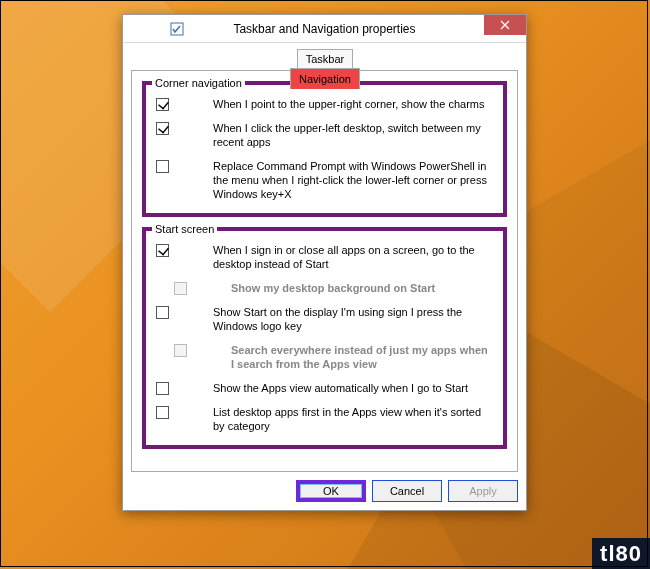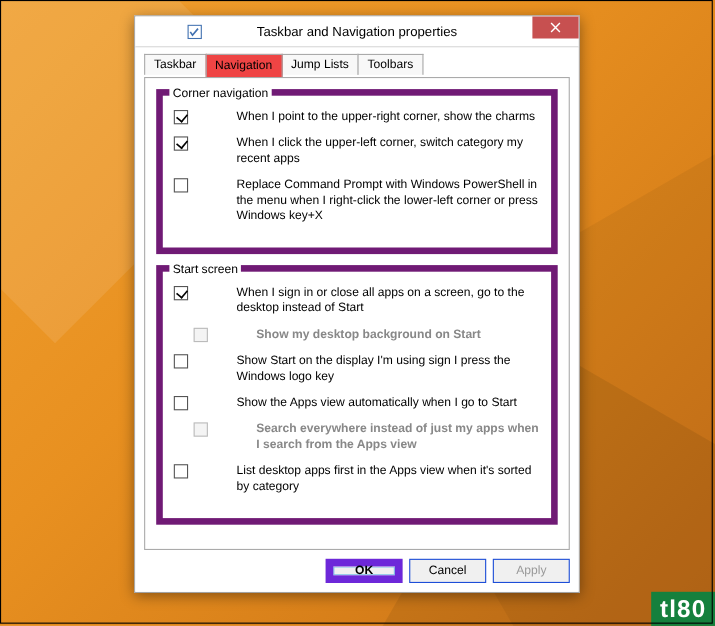--- a/index.html
+++ b/index.html
@@ -77,23 +77,24 @@
     justify-content: center;
     cursor: pointer;
   }
   .close-btn svg { width: 10px; height: 10px; }
   .dialog-body {
     padding: 6px 8px 8px 8px;
     background: #fff;
   }
   .tabstrip {
     display: flex;
-    align-items: flex-start;
+    align-items: center;
     position: relative;
     height: 22px;
+    flex-direction: column;
   }
   .tab {
     border: 1px solid #aaa;
     border-bottom: none;
     padding: 2px 8px;
     background: #f8f8f8;
     font-size: 11px;
     cursor: pointer;
     position: relative;
     margin-right: -1px;
@@ -108,22 +109,22 @@
   }
   .tab-panel {
     border: 1px solid #aaa;
     margin-top: -1px;
     padding: 10px 10px 12px 10px;
     background: #fff;
     position: relative;
     z-index: 1;
   }
   .fieldset {
-    border: 6px solid #701a75;
-    padding: 8px 10px 20px 10px;
+    border: 4px solid #701a75;
+    padding: 8px 10px 10px 10px;
     margin-bottom: 10px;
     position: relative;
   }
   .fieldset-legend {
     position: absolute;
     top: -8px;
     left: 6px;
     background: #fff;
     padding: 0 3px;
     font-size: 11px;
@@ -172,33 +173,32 @@
     height: 22px;
     border: 1px solid #1d4ed8;
     background: #f0f0f0;
     font-size: 11px;
     display: flex;
     align-items: center;
     justify-content: center;
     cursor: pointer;
   }
   .btn.default {
-    border: 7px solid #6d28d9;
+    border: 4px solid #6d28d9;
     box-shadow: inset 0 0 0 1px #7ac0e8;
-    font-weight: bold;
   }
   .btn.disabled {
     color: #999;
     cursor: default;
   }
   .watermark {
     position: absolute;
     right: 0;
     bottom: 0;
-    background: #15803d;
+    background: #0f172a;
     color: #fff;
     font-family: Arial, sans-serif;
     font-weight: bold;
     font-size: 22px;
     padding: 3px 8px 2px 8px;
     letter-spacing: 1px;
     text-align: center;
   }
 </style>
 </head>
@@ -237,21 +237,21 @@
       <div class="fieldset">
         <span class="fieldset-legend">Corner navigation</span>
 
         <div class="chk-row">
           <span class="chkbox checked"></span>
           <span class="chk-label">When I point to the upper-right corner, show the charms</span>
         </div>
 
         <div class="chk-row">
           <span class="chkbox checked"></span>
-          <span class="chk-label">When I click the upper-left corner, switch category my recent apps</span>
+          <span class="chk-label">When I click the upper-left desktop, switch between my recent apps</span>
         </div>
 
         <div class="chk-row">
           <span class="chkbox"></span>
           <span class="chk-label">Replace Command Prompt with Windows PowerShell in the menu when I right-click the lower-left corner or press Windows key+X</span>
         </div>
       </div>
 
       <div class="fieldset">
         <span class="fieldset-legend">Start screen</span>
@@ -264,28 +264,28 @@
         <div class="chk-row indent disabled">
           <span class="chkbox"></span>
           <span class="chk-label">Show my desktop background on Start</span>
         </div>
 
         <div class="chk-row">
           <span class="chkbox"></span>
           <span class="chk-label">Show Start on the display I'm using sign I press the Windows logo key</span>
         </div>
 
+        <div class="chk-row indent disabled">
+          <span class="chkbox"></span>
+          <span class="chk-label">Search everywhere instead of just my apps when I search from the Apps view</span>
+        </div>
+
         <div class="chk-row">
           <span class="chkbox"></span>
           <span class="chk-label">Show the Apps view automatically when I go to Start</span>
-        </div>
-
-        <div class="chk-row indent disabled">
-          <span class="chkbox"></span>
-          <span class="chk-label">Search everywhere instead of just my apps when I search from the Apps view</span>
         </div>
 
         <div class="chk-row">
           <span class="chkbox"></span>
           <span class="chk-label">List desktop apps first in the Apps view when it's sorted by category</span>
         </div>
       </div>
 
     </div>
 

